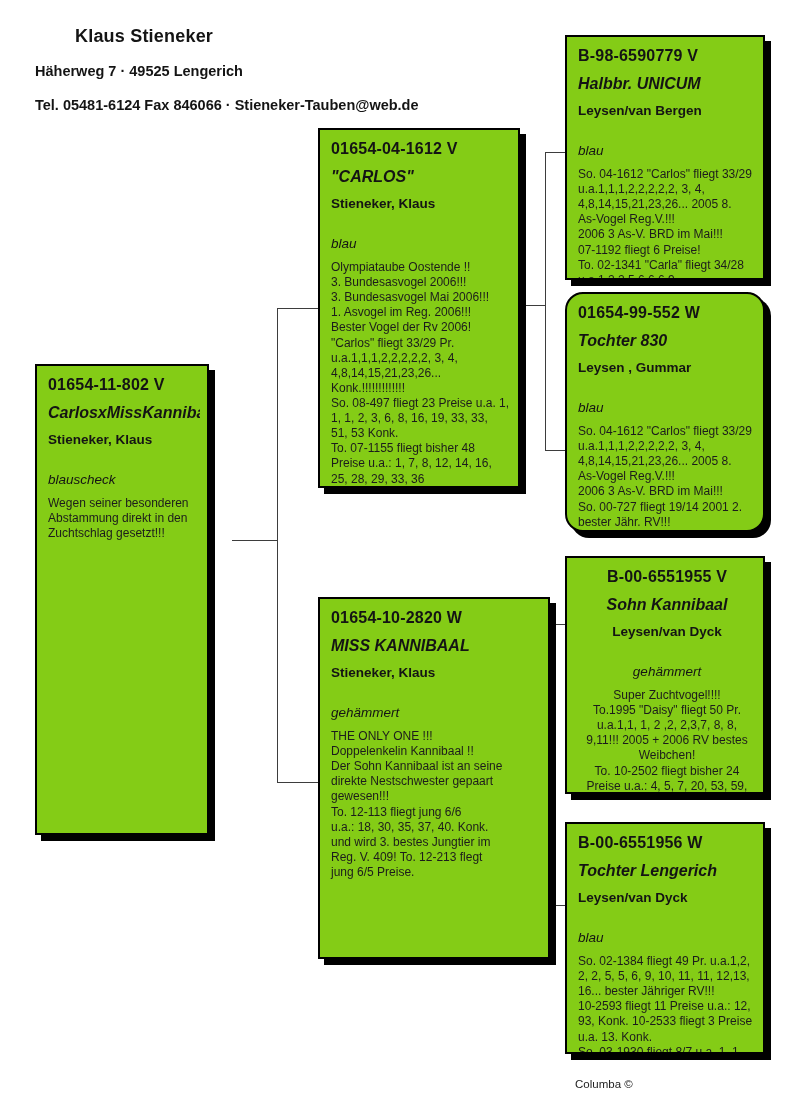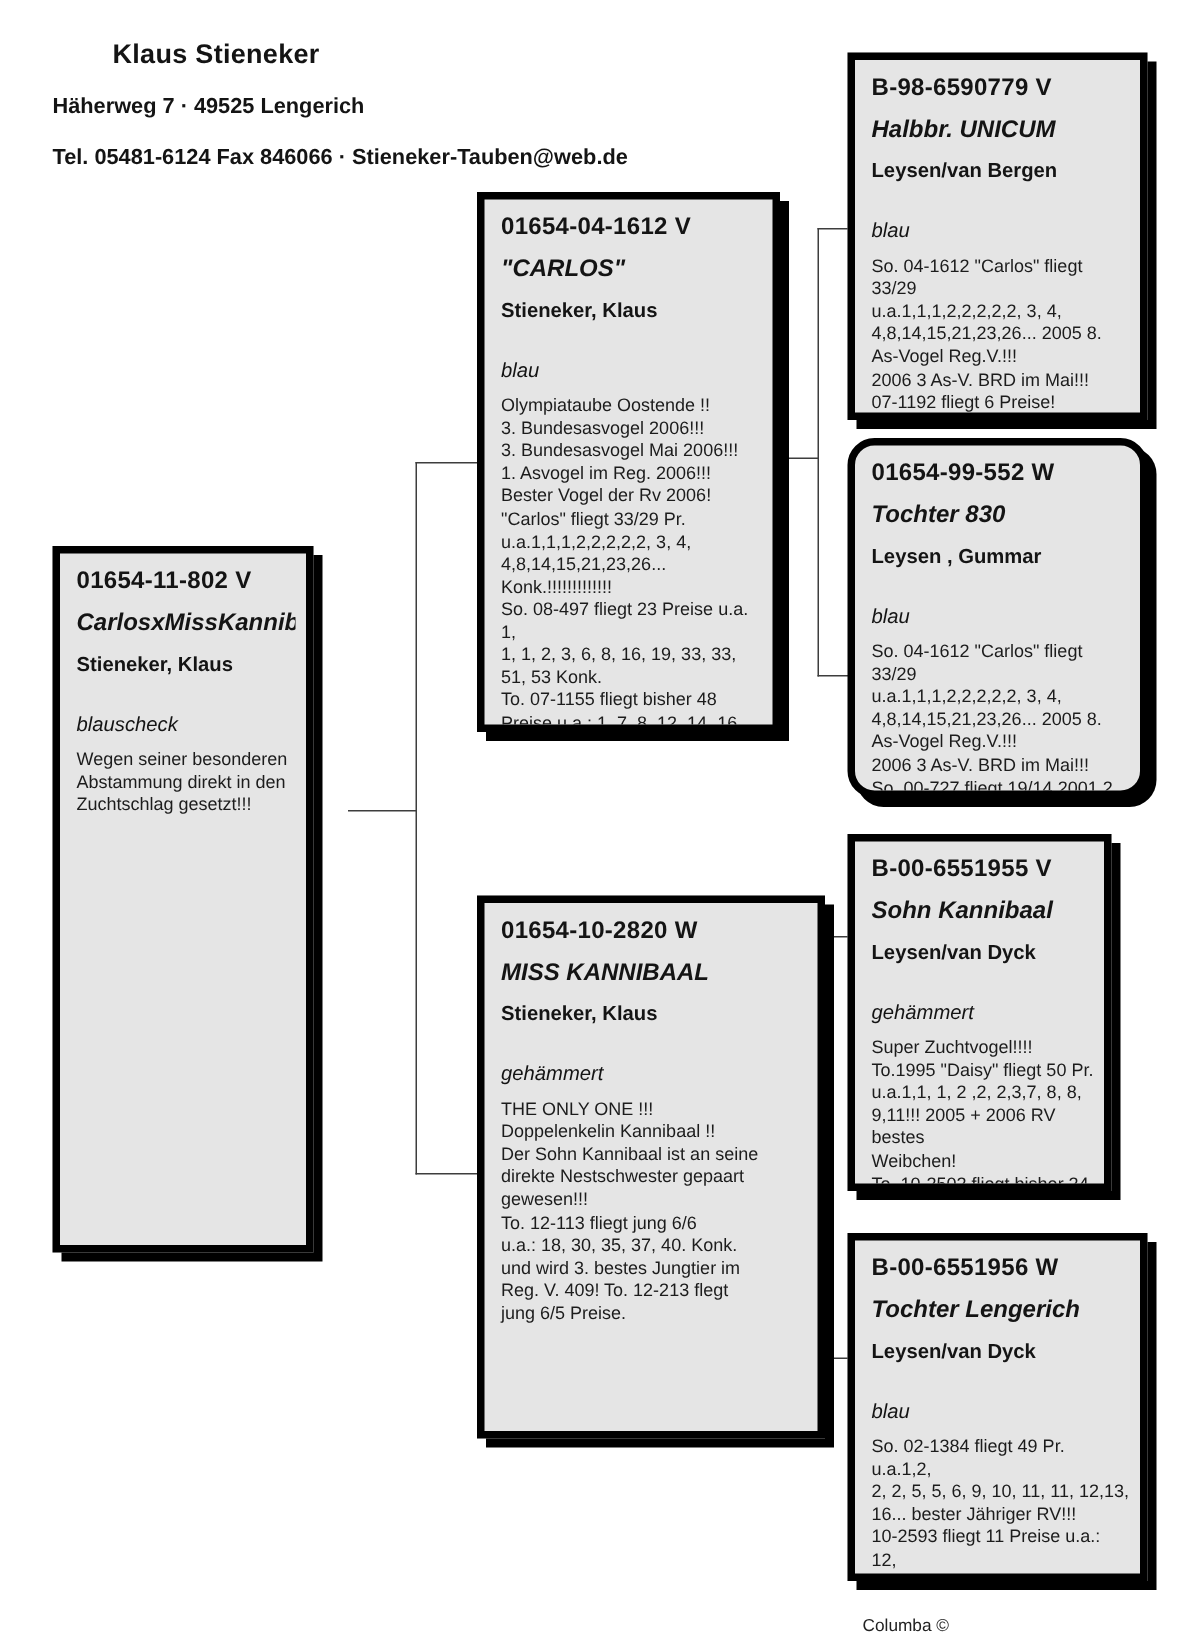--- a/index.html
+++ b/index.html
@@ -13,36 +13,36 @@
   
   .breeder-name{position:absolute;left:35px;top:26px;font-size:18px;font-weight:700;letter-spacing:.2px;margin-left:40px;}
   .breeder-address{position:absolute;left:35px;top:63px;font-size:14.5px;font-weight:700;}
   .breeder-contact{position:absolute;left:35px;top:97px;font-size:14.5px;font-weight:700;}
 
   
   .line{position:absolute;background:#3d3d3d;}
 
   
   .box{
-    position:absolute;background:#e5e5e5;border:5px solid #000000;
+    position:absolute;background:#84cc16;border:2px solid #000000;
     box-shadow:6px 6px 0 #000;box-sizing:border-box;
     padding:10px 7px 8px 11px;overflow:hidden;
   }
   .ring {font-size:16px;font-weight:700;letter-spacing:.2px;white-space:nowrap;}
   .bname{font-size:16px;font-weight:700;font-style:italic;margin-top:10px;white-space:nowrap;overflow:hidden;}
   .owner{font-size:13.5px;font-weight:700;margin-top:10px;white-space:nowrap;}
   .colr {font-size:13.5px;font-style:italic;margin-top:25px;}
   .notes{font-size:12px;line-height:1.26;margin-top:9px;white-space:pre-line;color:#1c1c1c;}
 
   #box-subject{left:35px; top:364px;width:174px;height:471px;}
   #box-father {left:318px;top:128px;width:202px;height:360px;}
   #box-mother {left:318px;top:597px;width:232px;height:362px;}
   #box-ff{left:565px;top:35px; width:200px;height:245px;}
   #box-fm{left:565px;top:292px;width:200px;height:240px;border-radius:18px;}
-  #box-mf{left:565px;top:556px;width:176px;height:238px;}
+  #box-mf{left:565px;top:556px;width:200px;height:238px;text-align:center;}
   #box-mm{left:565px;top:822px;width:200px;height:232px;}
 
   
   .credit{position:absolute;left:575px;top:1062px;width:200px;text-align:left;font-size:11.5px;color:#222;margin-top:16px;}
 </style>
 </head>
 <body>
 
 <div class="page">
 

